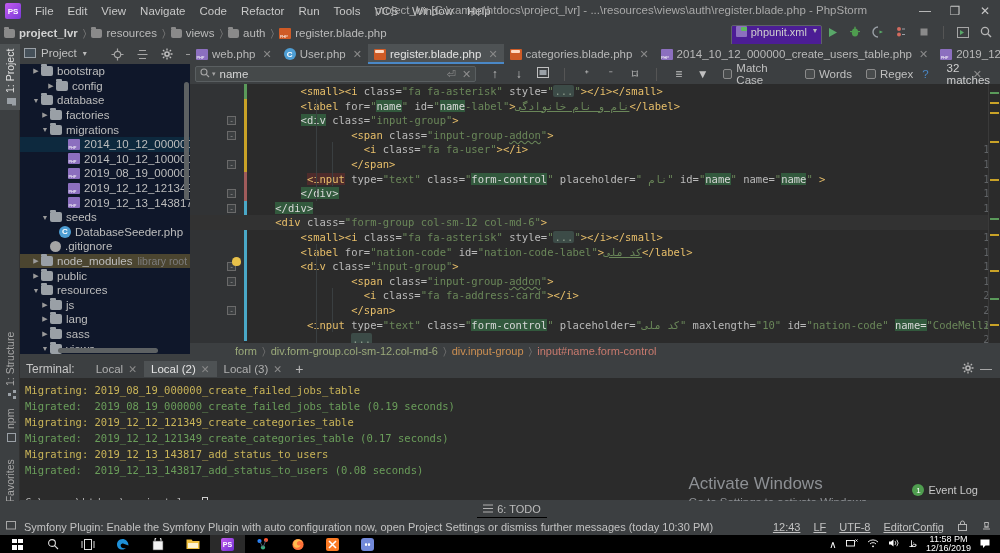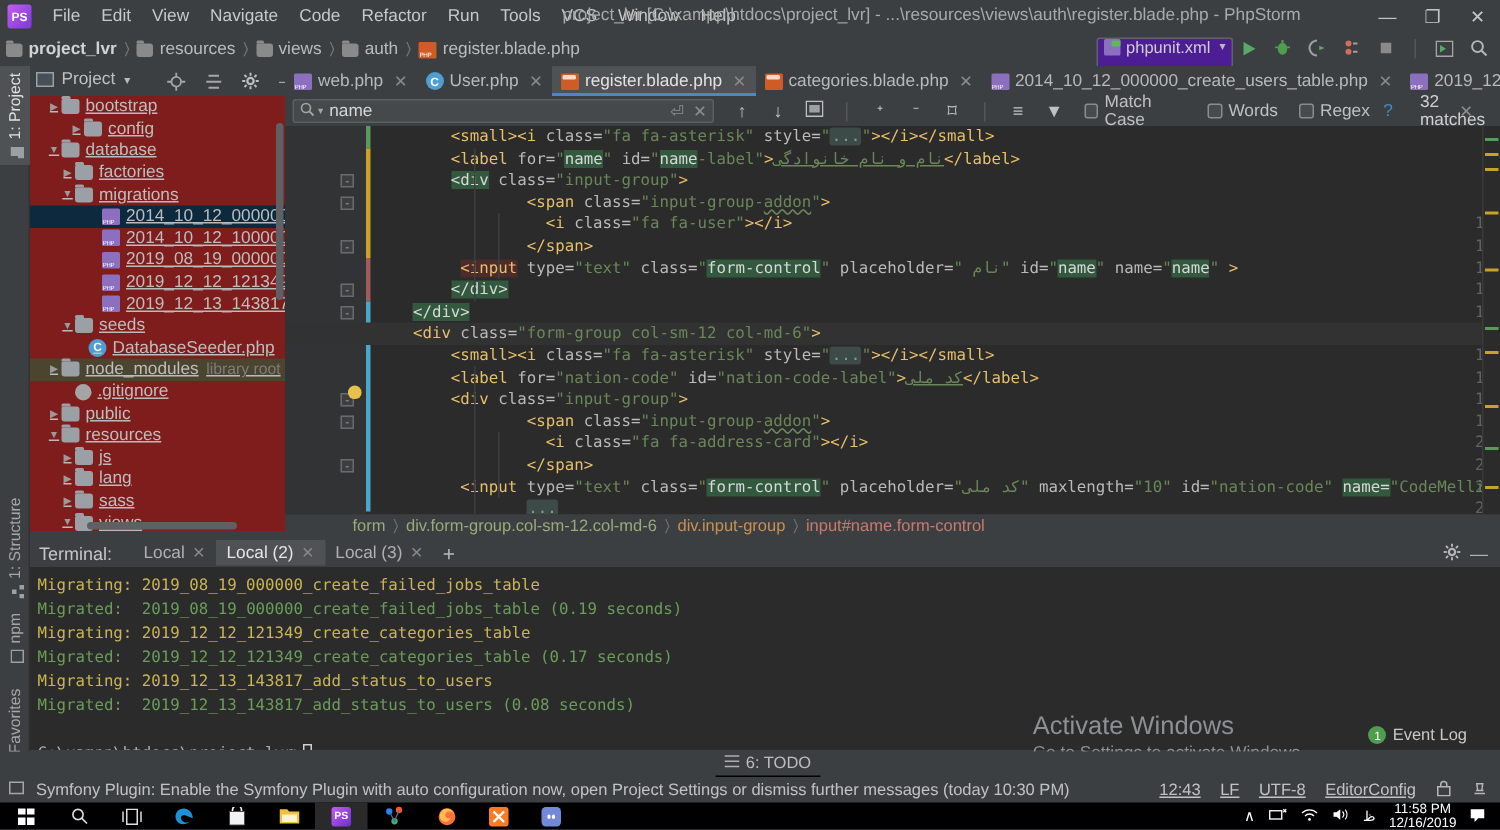--- a/index.html
+++ b/index.html
@@ -113,21 +113,21 @@
     writing-mode: vertical-rl; transform: rotate(180deg);
     font-size: 10.5px; color: #a7a7a7; text-align: center; white-space: nowrap;
     display: flex; align-items: center; gap: 4px; padding: 4px 0;
   }
   .vlabel.sel { background: #4e5254; color: #e0e0e0; }
   .vdot { width: 9px; height: 9px; flex: none; }
 
   
   .tree {
     position: absolute; left: 20px; top: 64px; width: 170px; height: 290px;
-    background: #7f1d1d; overflow: hidden; font-size: 11.5px; text-decoration: underline;
+    background: #0f172a; overflow: hidden; font-size: 11.5px;
   }
   .trow { height: 14.6px; display: flex; align-items: center; white-space: nowrap; color: #bdbdbd; padding-left: 2px; }
   .trow.sel { background: #0d293e; }
   .trow.lib { background: #4b4530; }
   .arrow { width: 10px; text-align: center; font-size: 7px; color: #9a9a9a; flex: none; }
   .fold2 { width: 12px; height: 10px; background: #9aa0a6; border-radius: 1px 2px 2px 2px; margin-right: 4px; flex:none; position:relative; }
   .fold2:before { content:''; position:absolute; top:-2px; left:0; width:6px; height:2px; background:#9aa0a6; border-radius:1px 1px 0 0; }
   .libroot { color: #7d7d7d; font-size: 10.5px; margin-left: 5px; }
   .git-ic { width:11px;height:11px;border-radius:50%;background:#a4a4a4;margin-right:4px;flex:none; }
   .tree-scroll { position:absolute; right:1px; top:18px; width:5px; height:118px; background:#5d6163; border-radius:3px; }
@@ -527,30 +527,30 @@
         <div class="trow" style="padding-left: 20px;">
           <span class="arrow">▼</span>
           <span class="fold2"></span>
           <span>seeds</span>
         </div>
         <div class="trow" style="padding-left: 29px;">
           <span class="arrow"></span>
           <span class="cls-ic" style="margin-right: 4px;">C</span>
           <span>DatabaseSeeder.php</span>
         </div>
-        <div class="trow lib" style="padding-left: 11px;">
-          <span class="arrow">▶</span>
-          <span class="fold2"></span>
-          <span>node_modules</span>
-          <span class="libroot">library root</span>
-        </div>
         <div class="trow" style="padding-left: 20px;">
           <span class="arrow"></span>
           <span class="git-ic"></span>
           <span>.gitignore</span>
+        </div>
+        <div class="trow lib" style="padding-left: 11px;">
+          <span class="arrow">▶</span>
+          <span class="fold2"></span>
+          <span>node_modules</span>
+          <span class="libroot">library root</span>
         </div>
         <div class="trow" style="padding-left: 11px;">
           <span class="arrow">▶</span>
           <span class="fold2"></span>
           <span>public</span>
         </div>
         <div class="trow" style="padding-left: 11px;">
           <span class="arrow">▼</span>
           <span class="fold2"></span>
           <span>resources</span>

